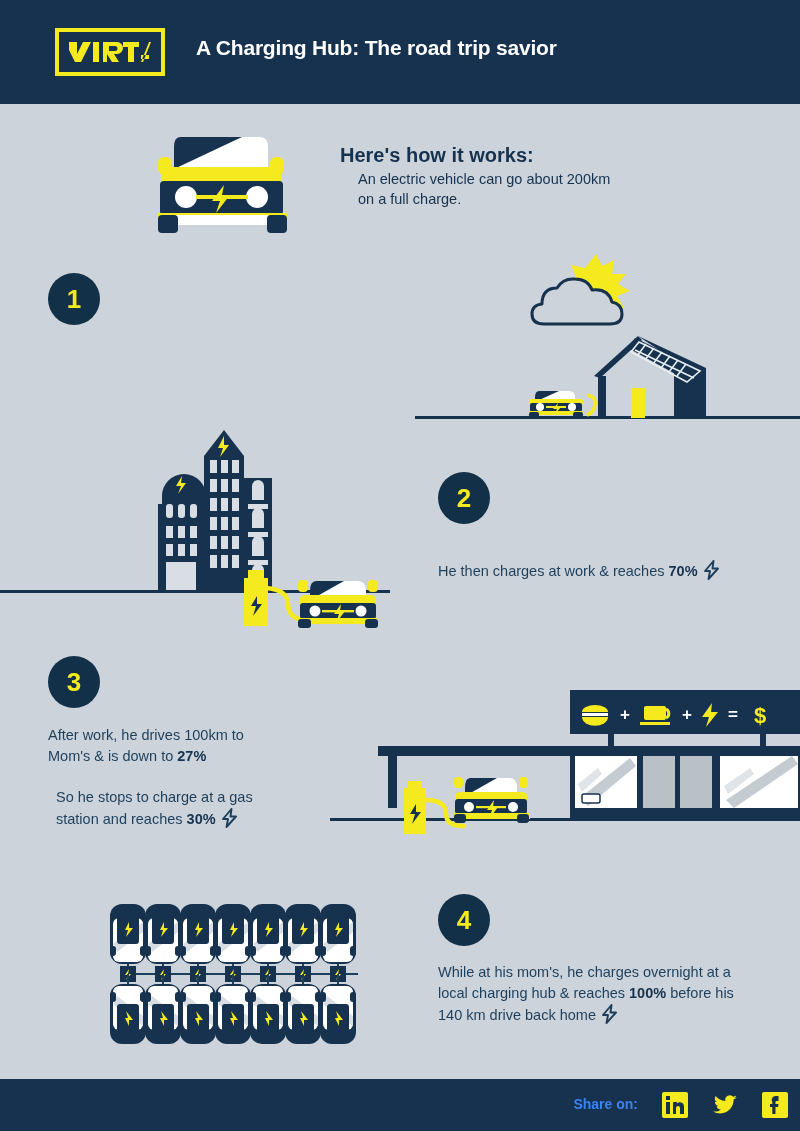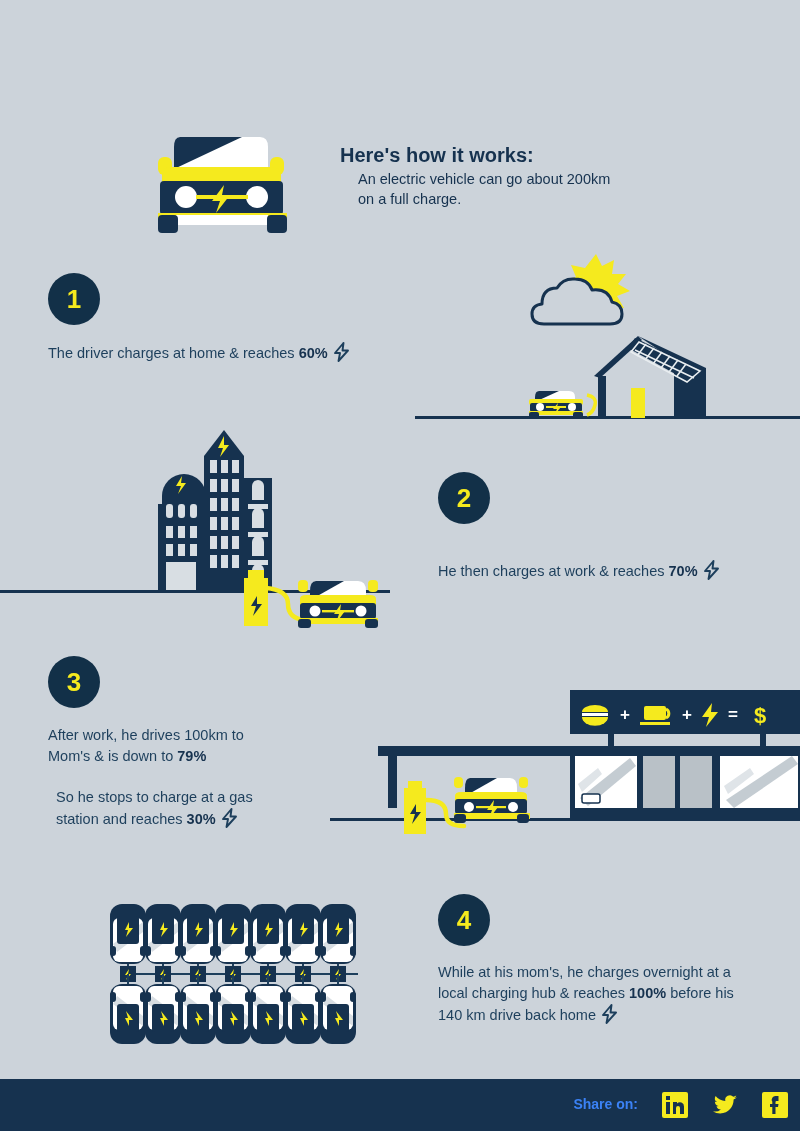--- a/index.html
+++ b/index.html
@@ -71,20 +71,34 @@
   .ground{position:absolute;height:3px;background:#16324f;}
 
   .scene{position:absolute;}
   svg{overflow:visible;}
 </style>
 </head>
 <body>
 
 <div class="page">
 
+  <div class="header">
+    <div class="logo">
+      <svg width="86" height="26" viewBox="0 0 86 26" aria-hidden="true">
+        <g fill="#f5ea1e">
+          <path d="M2 3 h8 v12 l6 -12 h8 L14 23 H8 L2 11 Z"></path>
+          <rect x="26" y="3" width="6" height="20"></rect>
+          <path d="M36 3 h14 a6 6 0 0 1 0 12 h-3 l5 8 h-7 l-5 -8 v8 h-4 Z M42 7 v5 h6 a2.5 2.5 0 0 0 0 -5 Z"></path>
+          <path d="M56 3 h16 v5 h-5 v15 h-6 V8 h-5 Z"></path>
+          <path d="M76 23 L84 3 h-2 l-8 20 Z M74 16 h8 v4 h-8 Z"></path>
+        </g>
+      </svg>
+    </div>
+    <div class="header-title">A Charging Hub: The road trip savior</div>
+  </div>
 
   <div class="scene" style="left:150px;top:125px;">
     <svg width="145" height="115" viewBox="0 0 145 115">
 
       <path d="M30 12 L110 12 Q118 12 118 22 L118 44 L24 44 L24 22 Q24 12 30 12 Z" fill="#ffffff"></path>
       <path d="M30 12 L92 12 L24 44 L24 22 Q24 12 30 12 Z" fill="#16324f"></path>
 
       <rect x="8" y="32" width="14" height="18" rx="6" fill="#f5ea1e"></rect>
       <rect x="120" y="32" width="14" height="18" rx="6" fill="#f5ea1e"></rect>
 
@@ -105,25 +119,20 @@
       <rect x="117" y="90" width="20" height="18" rx="4" fill="#16324f"></rect>
     </svg>
   </div>
 
   <div class="intro-title">Here's how it works:</div>
   <div class="intro-body">An electric vehicle can go about 200km on a full charge.</div>
 
   <div class="step-num" style="left:48px;top:273px;">
     <span>1</span>
   </div>
-  <div class="step-text" style="left:48px;top:342px;width:370px;">
-      <p style="margin:0 0 0 0;"><span>The driver charges at home &amp; reaches </span><b>60%</b><svg class="bolt-inline" width="17" height="20" viewBox="0 0 17 20">
-          <path d="M10.5 1 L2 11 L7 11 L5.5 19 L15 8.5 L9.5 8.5 Z" fill="none" stroke="#1d3f5c" stroke-width="1.9" stroke-linejoin="round"></path>
-        </svg></p>
-    </div>
 
   <div class="ground" style="left:415px;top:416px;width:385px;"></div>
   <div class="scene" style="left:530px;top:250px;">
     <svg width="110" height="90" viewBox="0 0 110 90">
       <path d="M66 4 L72 16 L84 10 L82 24 L96 24 L88 34 L100 41 L87 46 L94 58 L80 56 L80 70 L69 62 L62 73 L57 60 L45 64 L47 50 L34 48 L44 39 L33 31 L46 27 L41 15 L55 18 Z" fill="#f5ea1e"></path>
     </svg>
   </div>
   <div class="scene" style="left:528px;top:276px;">
     <svg width="98" height="52" viewBox="0 0 98 52">
       <path d="M16 48 Q4 48 4 38 Q4 29 14 28 Q14 12 29 12 Q35 2 47 3 Q60 3 64 14 Q80 12 84 26 Q94 28 94 38 Q94 48 82 48 Z" fill="#ccd3da" stroke="#16324f" stroke-width="3" stroke-linejoin="round"></path>
@@ -261,21 +270,21 @@
       <rect x="2" y="43" width="80" height="6" fill="#f5ea1e"></rect>
       <rect x="2" y="44" width="13" height="9" rx="3" fill="#16324f"></rect>
       <rect x="69" y="44" width="13" height="9" rx="3" fill="#16324f"></rect>
     </svg>
   </div>
 
   <div class="step-num" style="left:48px;top:656px;">
     <span>3</span>
   </div>
   <div class="step-text" style="left:48px;top:725px;width:240px;">
-      <p style="margin:0 0 0 0;"><span>After work, he drives 100km to Mom's &amp; is down to </span><b>79%</b></p>
+      <p style="margin:0 0 0 0;"><span>After work, he drives 100km to Mom's &amp; is down to </span><b>27%</b></p>
       <p style="margin:20px 0 0 8px;"><span>So he stops to charge at a gas station and reaches </span><b>30%</b><svg class="bolt-inline" width="17" height="20" viewBox="0 0 17 20">
           <path d="M10.5 1 L2 11 L7 11 L5.5 19 L15 8.5 L9.5 8.5 Z" fill="none" stroke="#1d3f5c" stroke-width="1.9" stroke-linejoin="round"></path>
         </svg></p>
     </div>
 
   <div class="ground" style="left:330px;top:818px;width:470px;"></div>
   <div class="scene" style="left:330px;top:688px;">
     <svg width="470" height="132" viewBox="0 0 470 132">
 
       <rect x="240" y="58" width="230" height="74" fill="#16324f"></rect>

